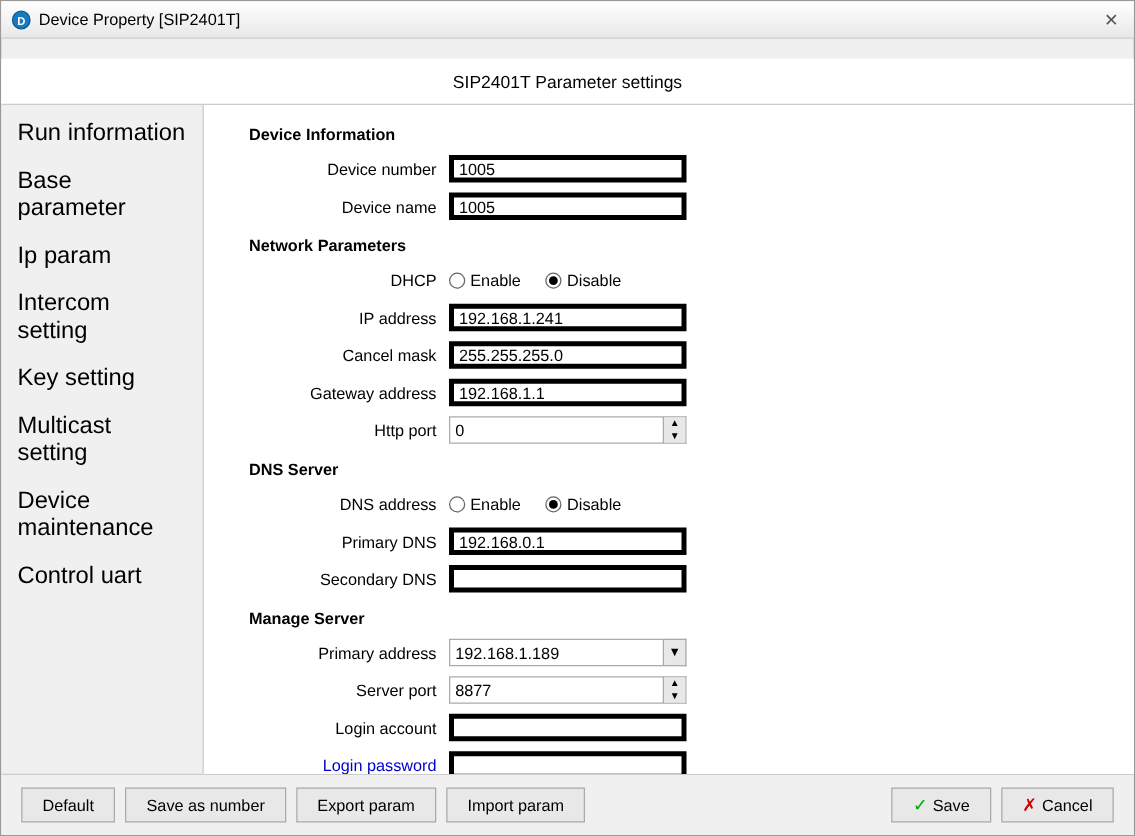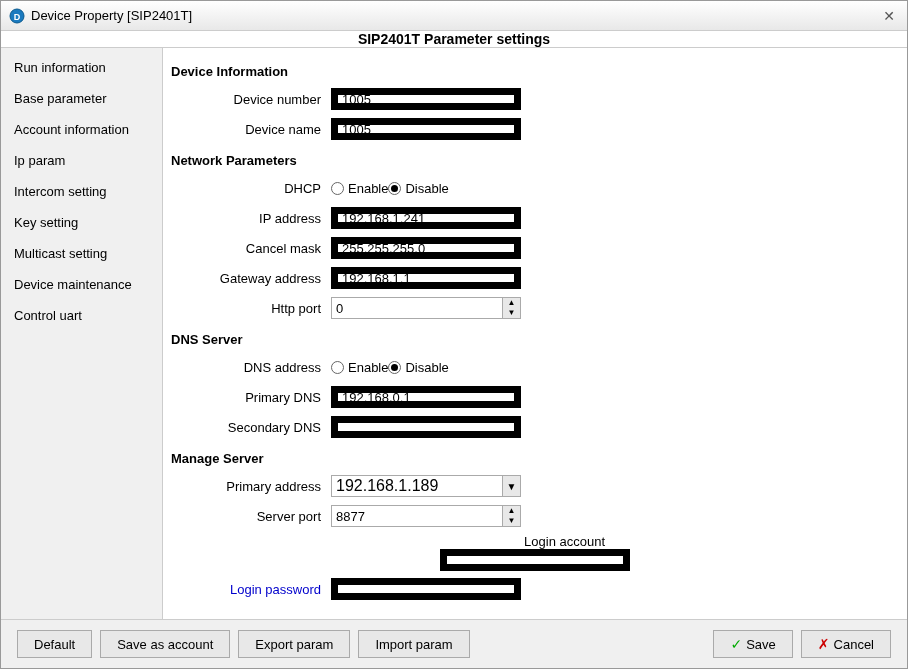--- a/index.html
+++ b/index.html
@@ -49,50 +49,52 @@
       display: flex;
       align-items: center;
       justify-content: center;
       font-size: 14px;
       color: #555;
     }
 
     .header {
       background: #fff;
       text-align: center;
+      padding: 10px;
       font-size: 14px;
-      font-weight: bold;
+      font-weight: normal;
       border-bottom: 1px solid #ccc;
+      margin-top: 16px;
     }
 
     .content {
       display: flex;
       flex: 1;
       overflow: hidden;
     }
 
     .sidebar {
       width: 162px;
       background: #f0f0f0;
       border-right: 1px solid #ccc;
       padding: 4px 0;
       overflow-y: auto;
     }
 
     .sidebar-item {
       padding: 7px 12px;
       cursor: pointer;
       color: #000;
-      font-size: 13px;
+      font-size: 19px;
       border: 1px solid transparent;
     }
 
     .main-panel {
       flex: 1;
-      padding: 16px 8px;
+      padding: 16px 36px;
       overflow-y: auto;
       background: #fff;
     }
 
     .section-title {
       font-weight: bold;
       font-size: 13px;
       margin-bottom: 8px;
       margin-top: 12px;
       color: #000;
@@ -114,21 +116,21 @@
       color: #000;
       font-size: 13px;
       flex-shrink: 0;
     }
 
     .form-label.blue { color: #0000cc; }
 
     .form-input {
       width: 190px;
       height: 22px;
-      border: 7px solid #000000;
+      border: 4px solid #000000;
       background: #fff;
       padding: 1px 4px;
       font-size: 13px;
     }
 
     .spinner-wrapper {
       display: flex;
       align-items: center;
     }
 
@@ -159,21 +161,21 @@
       display: flex;
       align-items: center;
       justify-content: center;
       line-height: 1;
       padding: 0;
     }
 
     .radio-group {
       display: flex;
       align-items: center;
-      gap: 0;
+      gap: 20px;
     }
 
     .radio-option {
       display: flex;
       align-items: center;
       gap: 4px;
       cursor: pointer;
     }
 
     .radio-circle {
@@ -200,21 +202,21 @@
       display: flex;
       align-items: center;
     }
 
     .dropdown-input {
       width: 172px;
       height: 22px;
       border: 1px solid #aaa;
       background: #fff;
       padding: 1px 4px;
-      font-size: 16px;
+      font-size: 13px;
     }
 
     .dropdown-btn {
       width: 18px;
       height: 22px;
       background: #e8e8e8;
       border: 1px solid #aaa;
       border-left: none;
       cursor: pointer;
       display: flex;
@@ -292,21 +294,20 @@
 
   <div class="header">
     <span>SIP2401T Parameter settings</span>
   </div>
 
   <div class="content">
 
     <div class="sidebar">
       <div class="sidebar-item">Run information</div>
       <div class="sidebar-item">Base parameter</div>
-      <div class="sidebar-item">Account information</div>
       <div class="sidebar-item">Ip param</div>
       <div class="sidebar-item">Intercom setting</div>
       <div class="sidebar-item">Key setting</div>
       <div class="sidebar-item">Multicast setting</div>
       <div class="sidebar-item">Device maintenance</div>
       <div class="sidebar-item">Control uart</div>
     </div>
 
     <div class="main-panel">
 
@@ -404,36 +405,36 @@
         <span class="form-label">Server port</span>
         <div class="spinner-wrapper">
           <input class="spinner-input" type="text" value="8877" style="">
           <div class="spinner-buttons">
             <button class="spinner-btn">▲</button>
             <button class="spinner-btn">▼</button>
           </div>
         </div>
       </div>
 
-      <div class="form-row" style="flex-direction:column;">
+      <div class="form-row" style="">
         <span class="form-label">Login account</span>
         <input class="form-input" type="text" value="" style="">
       </div>
 
       <div class="form-row">
         <span class="form-label blue">Login password</span>
         <input class="form-input" type="password" value="" style="">
       </div>
 
     </div>
   </div>
 
   <div class="footer">
     <button class="footer-btn">Default</button>
-    <button class="footer-btn">Save as account</button>
+    <button class="footer-btn">Save as number</button>
     <button class="footer-btn">Export param</button>
     <button class="footer-btn">Import param</button>
     <div class="footer-spacer"></div>
     <button class="save-btn">
       <span class="check-icon">✓</span>
       <span>Save</span>
     </button>
     <button class="cancel-btn">
       <span class="x-icon">✗</span>
       <span>Cancel</span>

